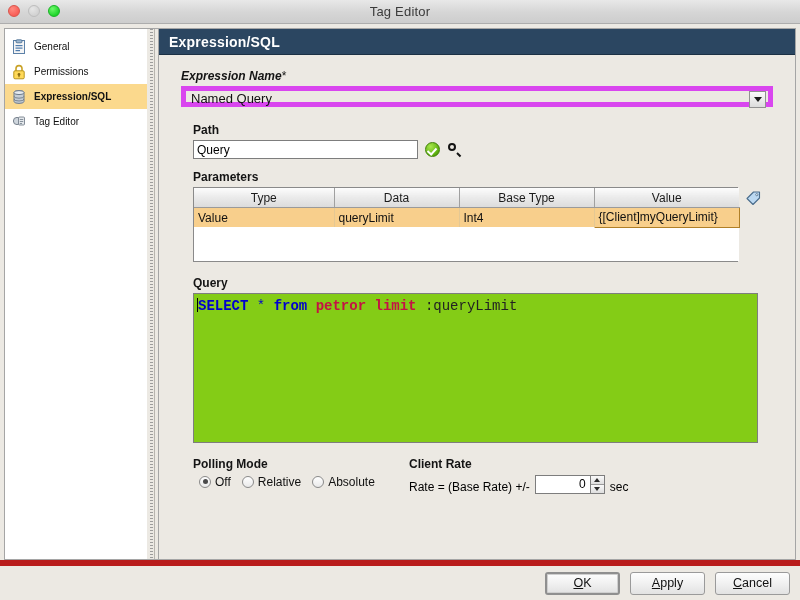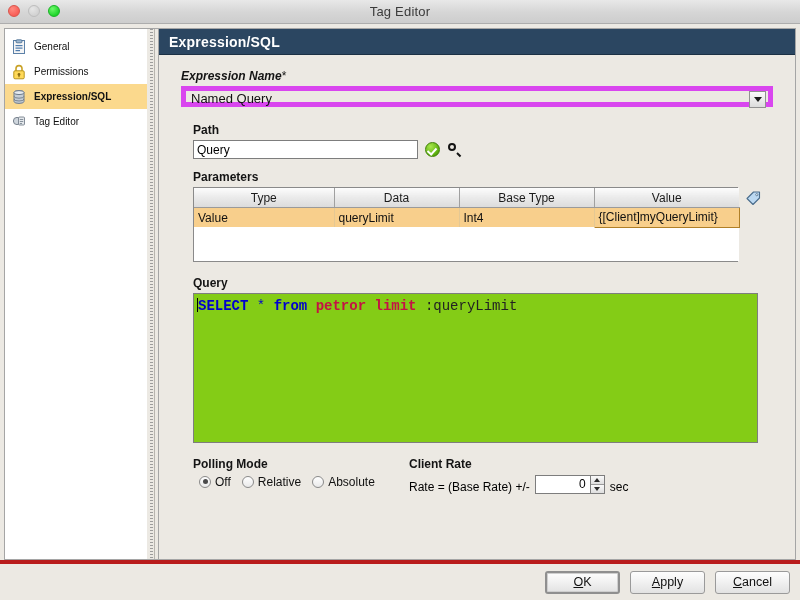--- a/index.html
+++ b/index.html
@@ -419,21 +419,21 @@
     width: 0; height: 0;
     border-left: 3px solid transparent;
     border-right: 3px solid transparent;
     border-top: 4px solid #2a2a2a;
   }
 
   
   #footer {
     flex: 0 0 40px;
     height: 40px;
-    border-top: 4px solid #b91c1c;
+    border-top: 6px solid #b91c1c;
     background: #ece9e3;
     display: flex;
     align-items: center;
     justify-content: flex-end;
     padding-right: 10px;
     gap: 10px;
     box-sizing: border-box;
   }
   .btn {
     width: 75px;

